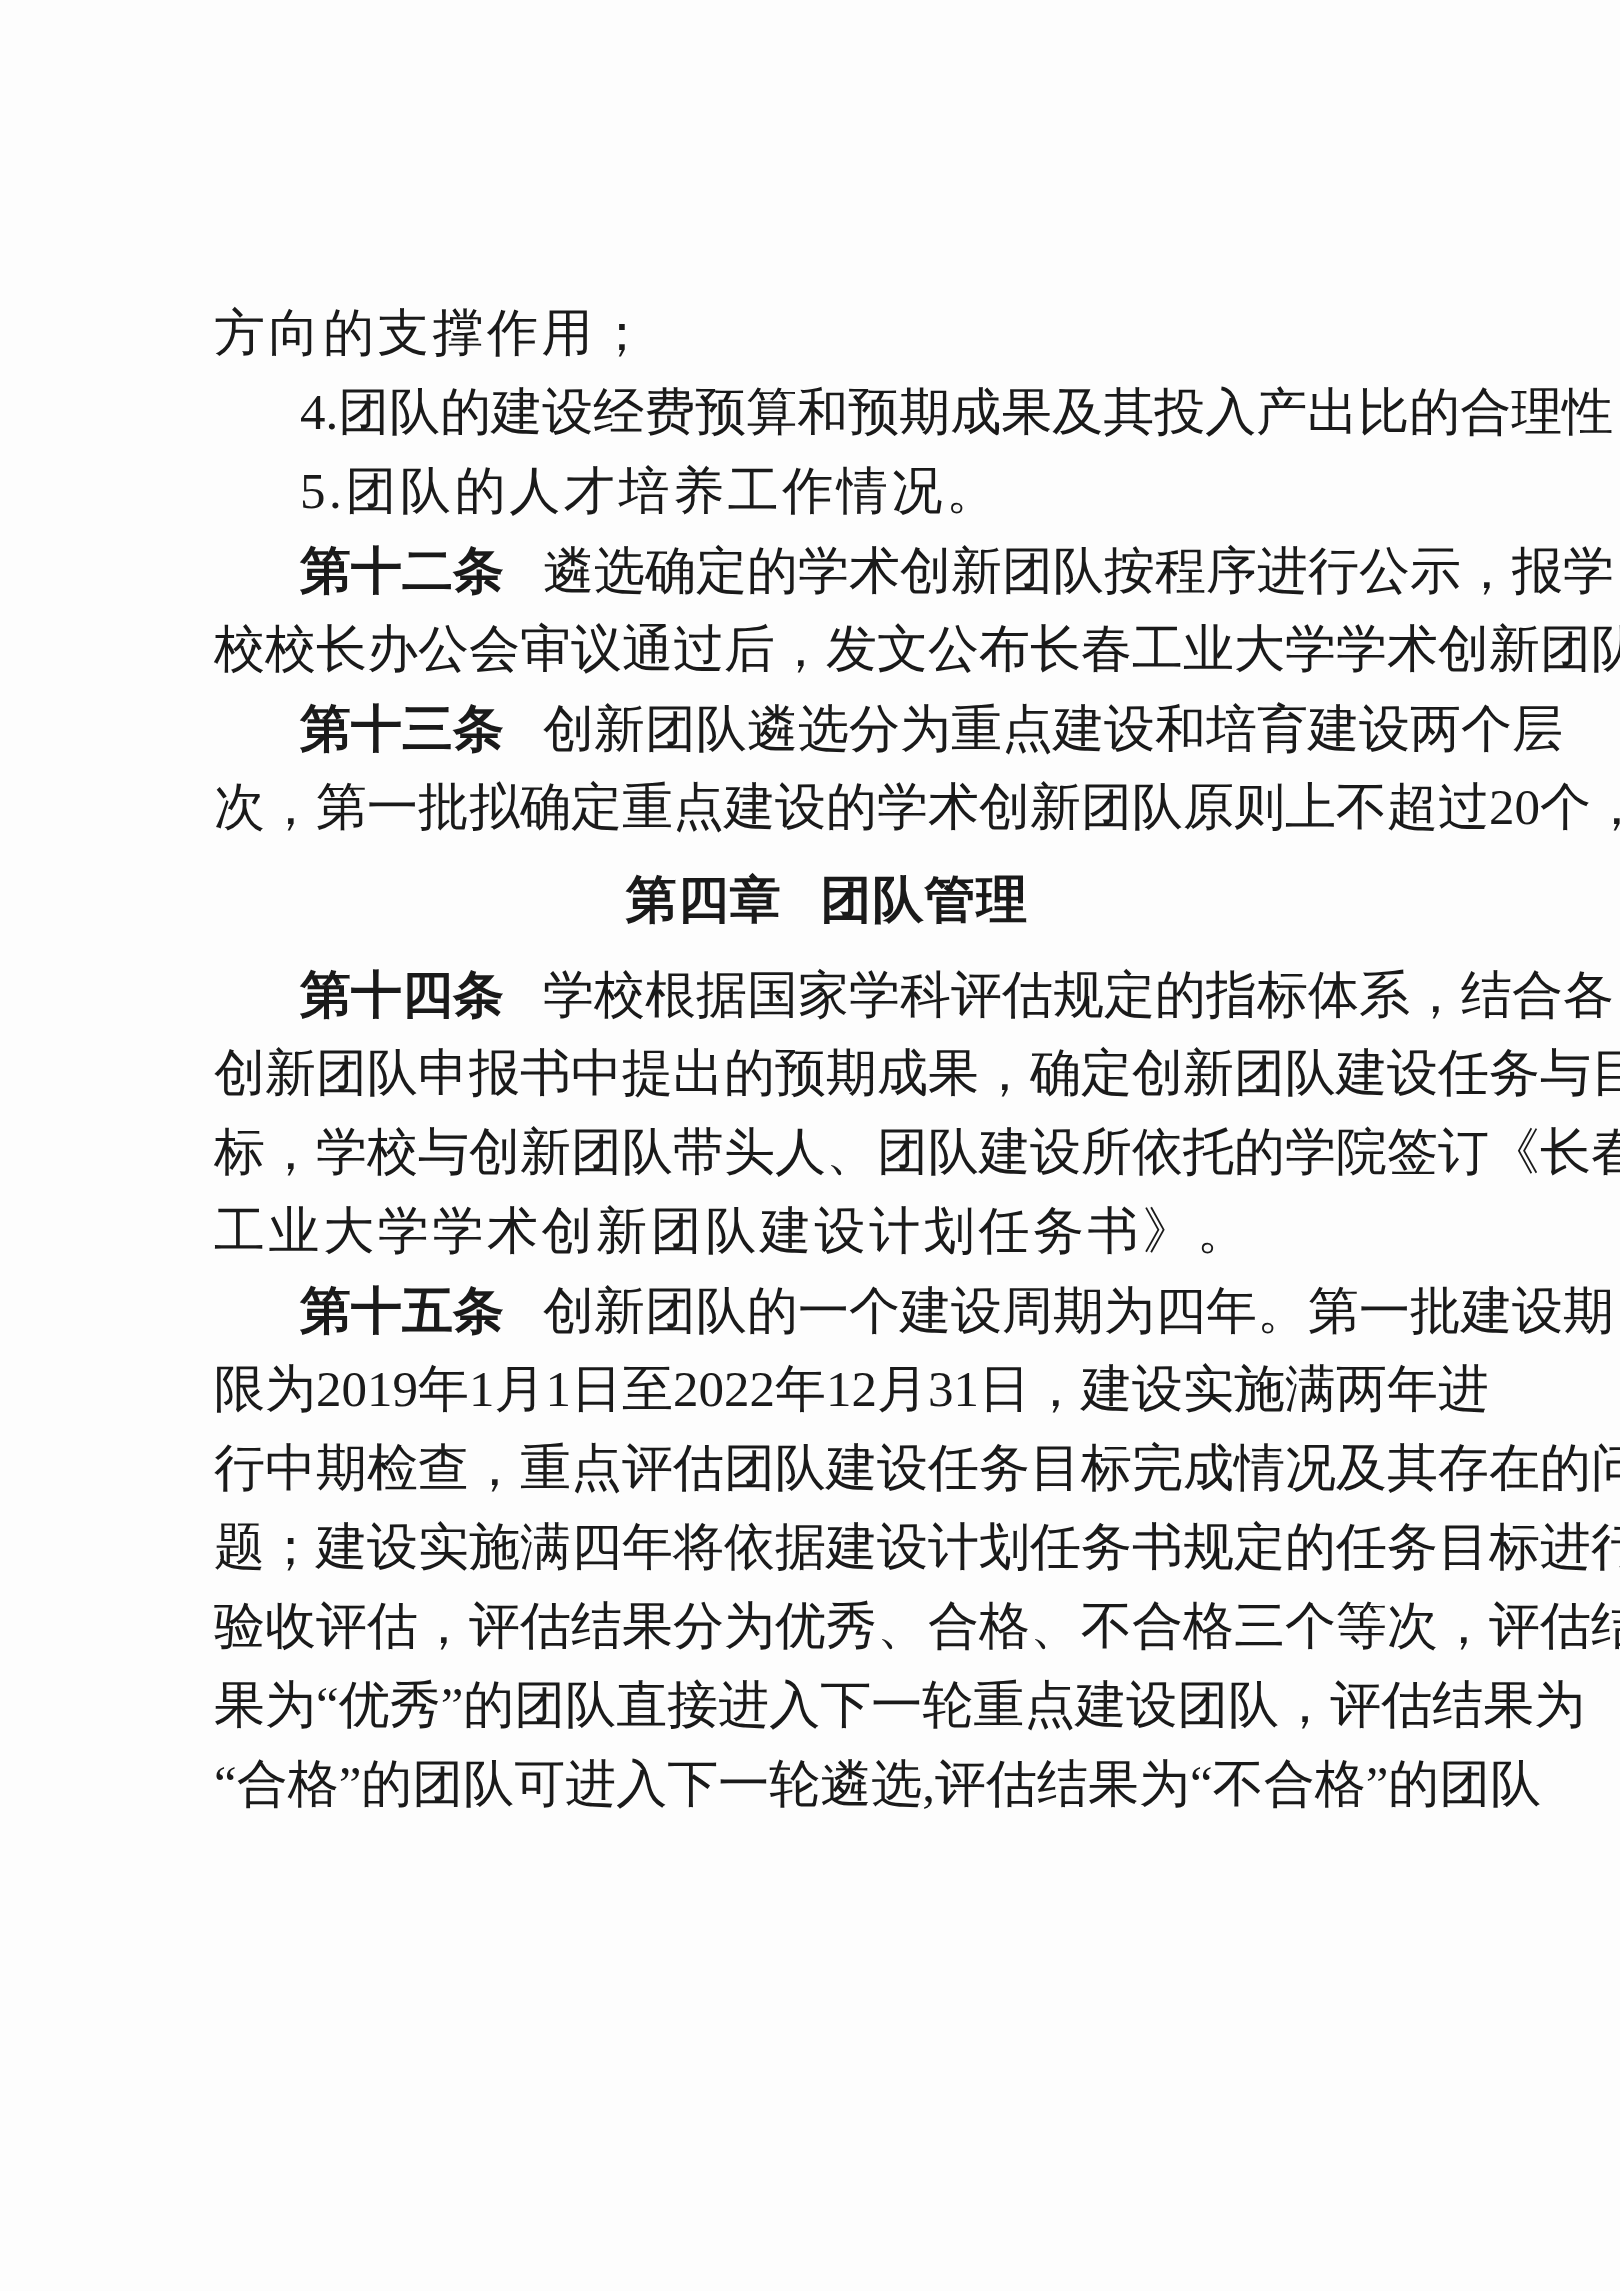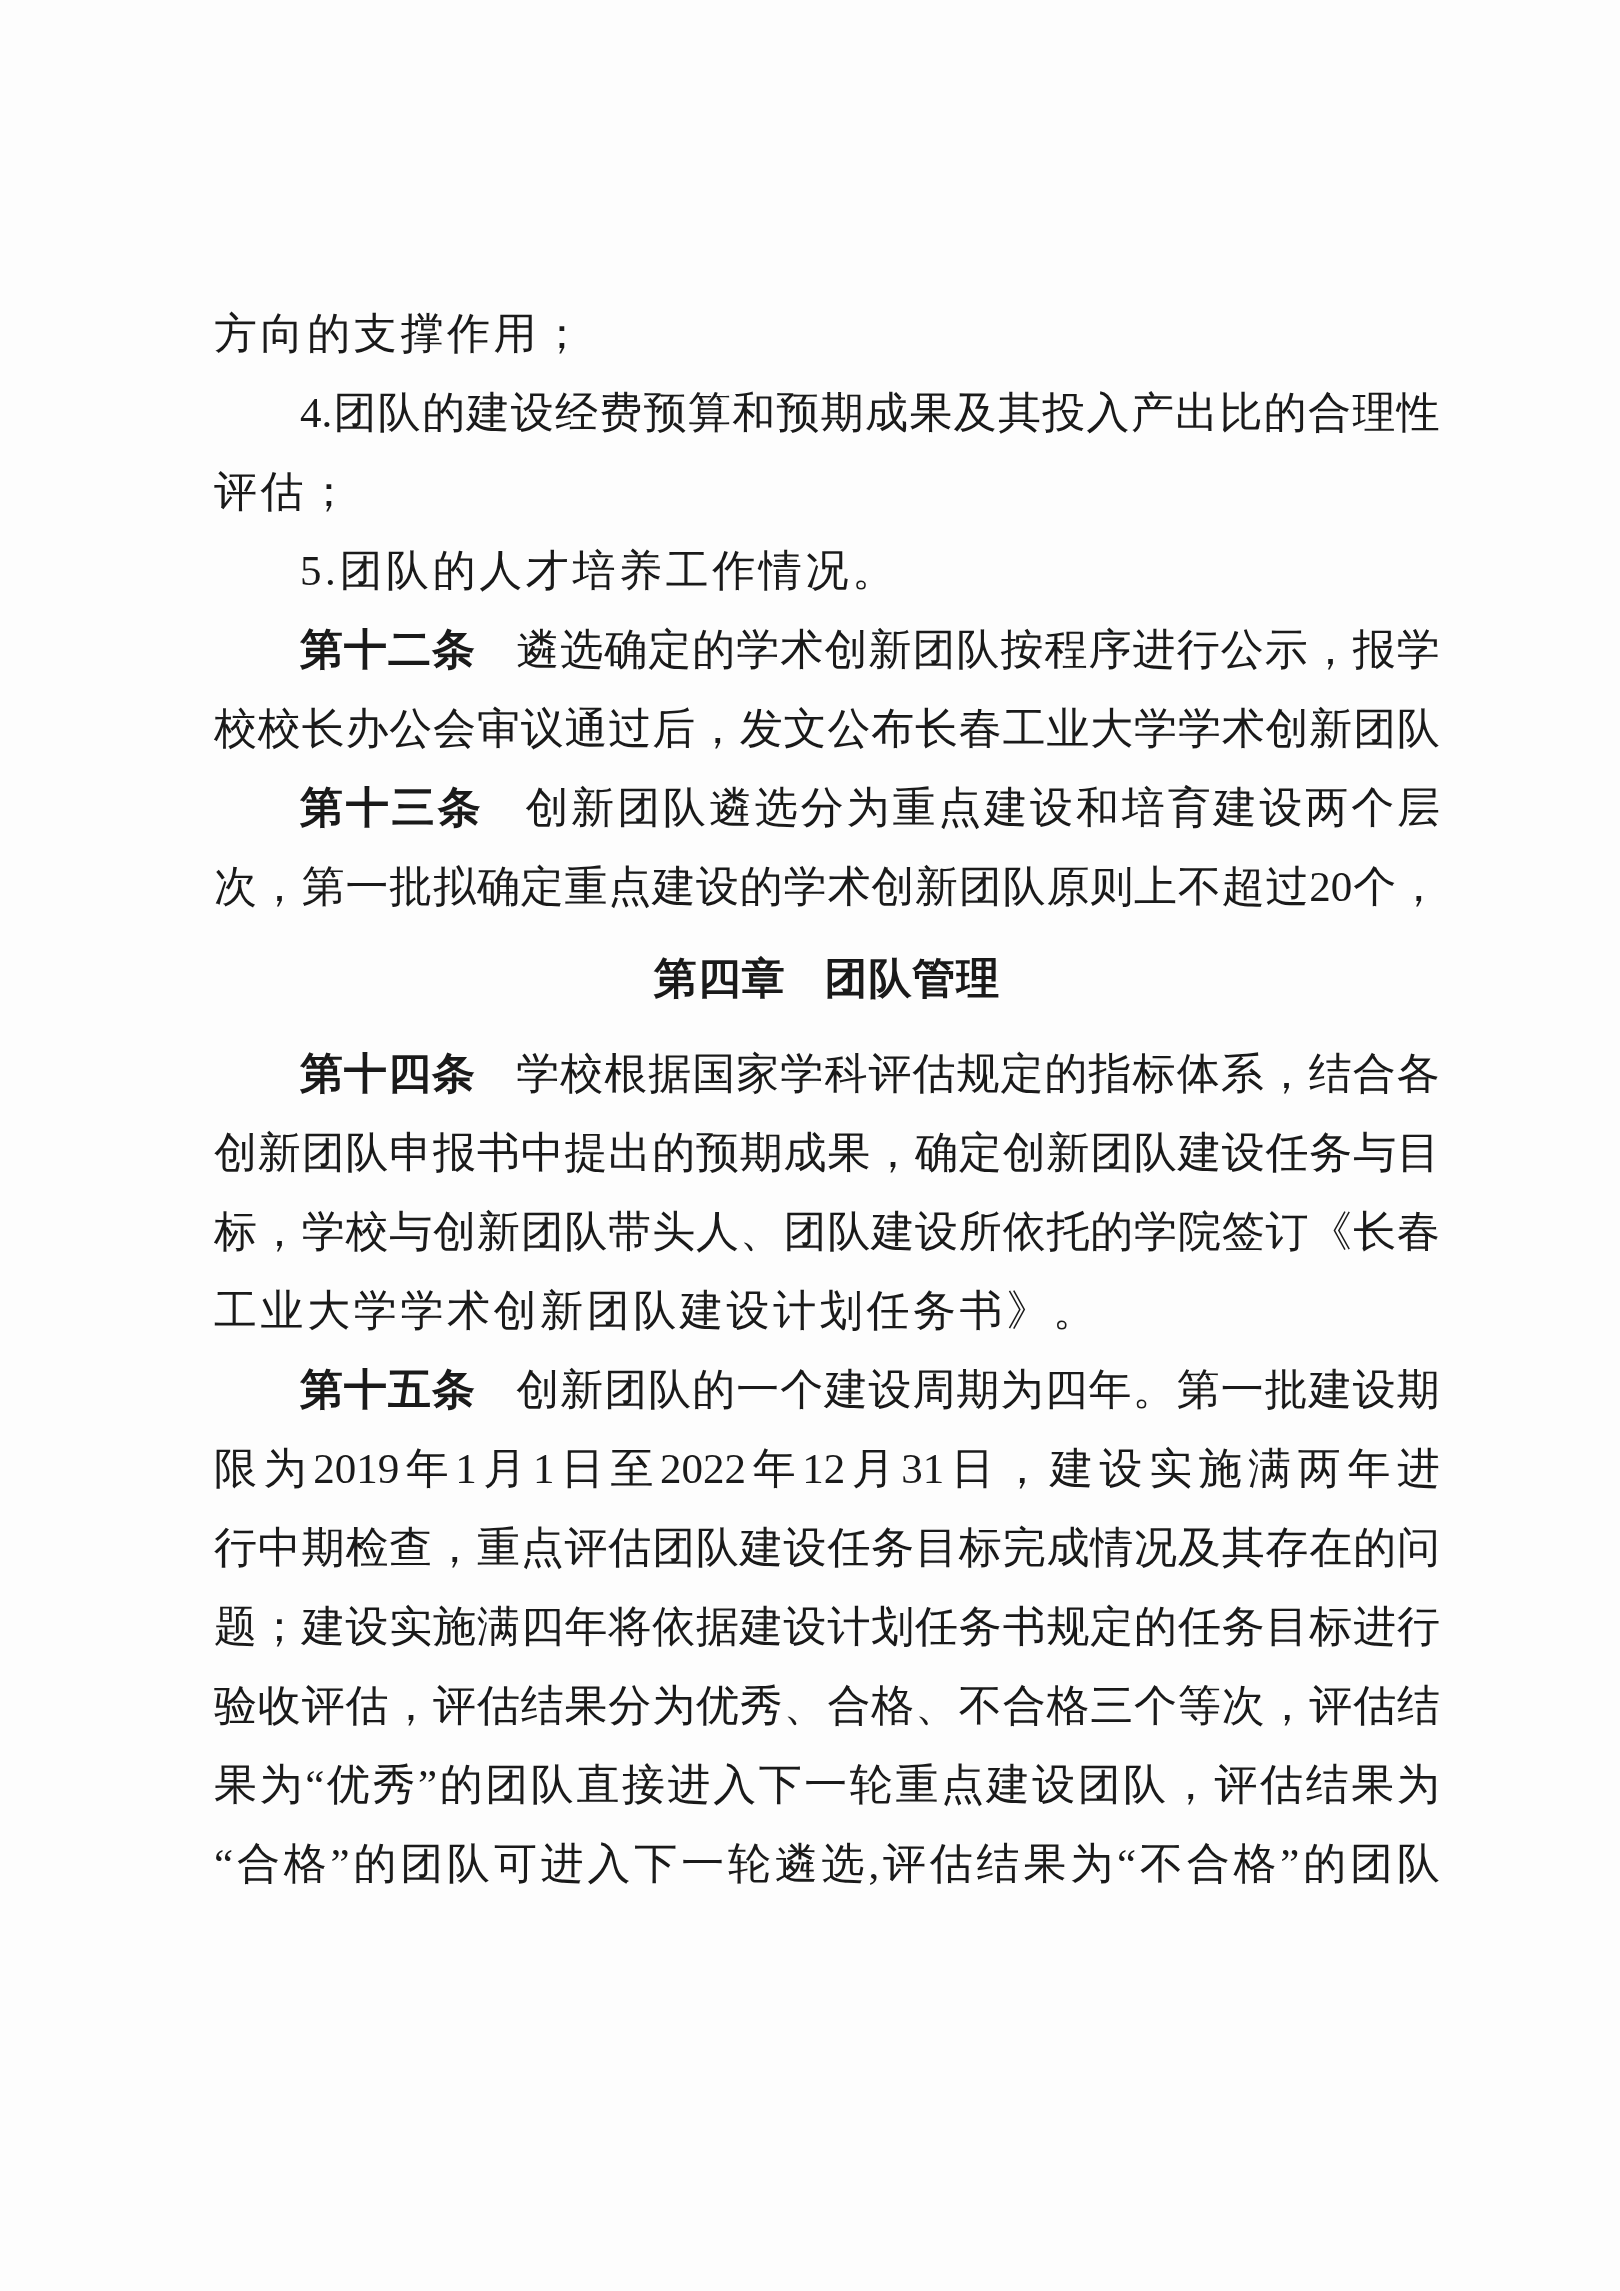--- a/index.html
+++ b/index.html
@@ -18,21 +18,21 @@
   }
   .doc {
     position: absolute;
     left: 214px;
     top: 294px;
     width: 1226px;
   }
   .line {
     height: 79px;
     line-height: 79px;
-    font-size: 43px;
+    font-size: 51px;
     letter-spacing: 3.6px;
     white-space: nowrap;
   }
   .line.fill {
     display: flex;
     justify-content: space-between;
     align-items: baseline;
     letter-spacing: 0;
   }
   .line.indent { padding-left: 86px; }
@@ -81,21 +81,20 @@
         <span class="seg">投</span>
         <span class="seg">入</span>
         <span class="seg">产</span>
         <span class="seg">出</span>
         <span class="seg">比</span>
         <span class="seg">的</span>
         <span class="seg">合</span>
         <span class="seg">理</span>
         <span class="seg">性</span>
       </div>
-      <div class="line"><span class="seg">评估；</span></div>
       <div class="line indent"><span class="seg">5.团队的人才培养工作情况。</span></div>
       <div class="line fill indent">
         <span class="seg bold">第</span>
         <span class="seg bold">十</span>
         <span class="seg bold">二</span>
         <span class="seg bold">条</span>
         <span class="spacer"></span>
         <span class="seg">遴</span>
         <span class="seg">选</span>
         <span class="seg">确</span>

